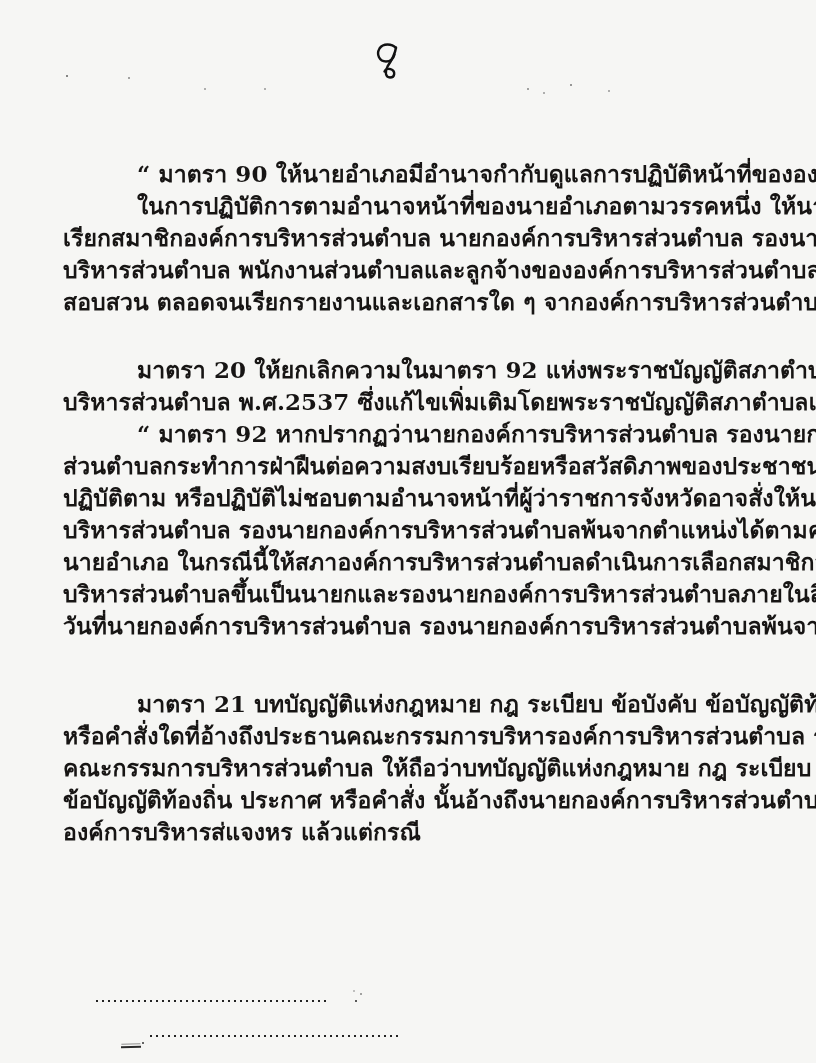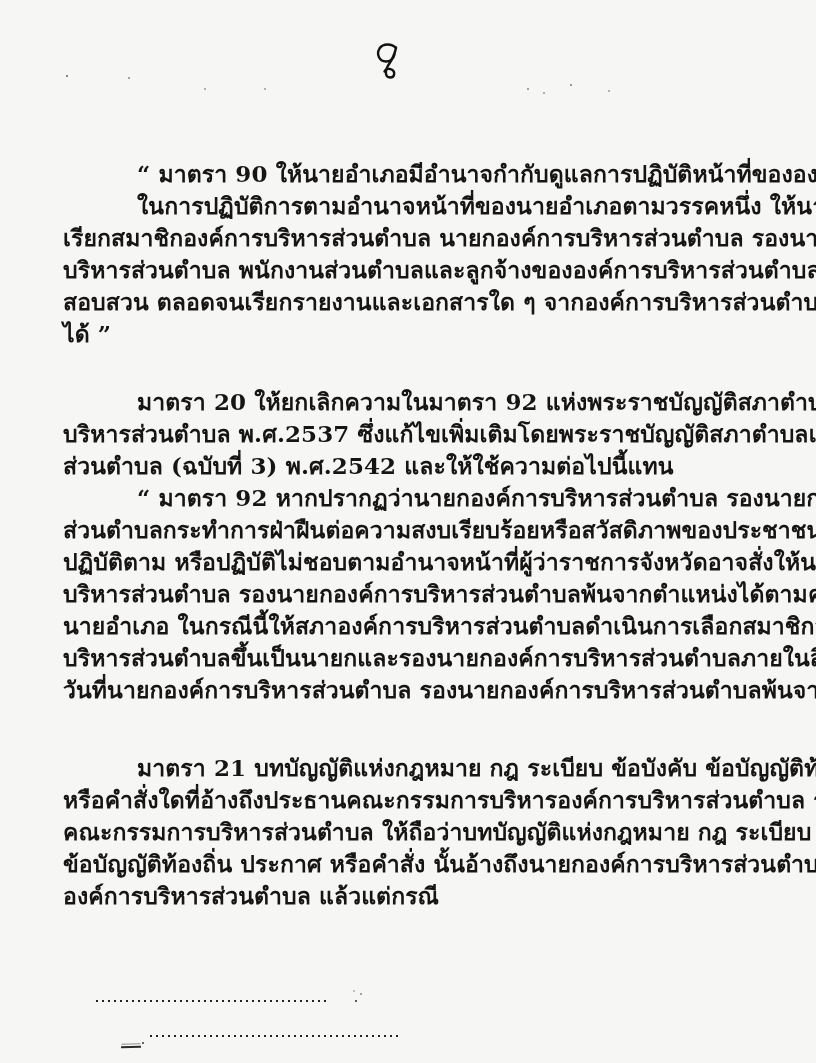--- a/index.html
+++ b/index.html
@@ -78,40 +78,38 @@
     <span class="sr-only">8</span>
   </div>
 
   <div class="doc-body" id="doc-body">
       <div class="para">
         <div class="line indent">“ มาตรา 90 ให้นายอำเภอมีอำนาจกำกับดูแลการปฏิบัติหน้าที่ขององค์การบริหารส่วน</div>
         <div class="line indent">ในการปฏิบัติการตามอำนาจหน้าที่ของนายอำเภอตามวรรคหนึ่ง ให้นายอำเภอมีอำนาจ</div>
         <div class="line">เรียกสมาชิกองค์การบริหารส่วนตำบล นายกองค์การบริหารส่วนตำบล รองนายกองค์การ</div>
         <div class="line">บริหารส่วนตำบล พนักงานส่วนตำบลและลูกจ้างขององค์การบริหารส่วนตำบลมาชี้แจงหรือ</div>
         <div class="line">สอบสวน ตลอดจนเรียกรายงานและเอกสารใด ๆ จากองค์การบริหารส่วนตำบลมาตรวจสอบ</div>
-        <div class="line">ได้ ”</div>
       </div>
       <div class="para gap-1">
         <div class="line indent">มาตรา 20 ให้ยกเลิกความในมาตรา 92 แห่งพระราชบัญญัติสภาตำบลและองค์การ</div>
         <div class="line">บริหารส่วนตำบล พ.ศ.2537 ซึ่งแก้ไขเพิ่มเติมโดยพระราชบัญญัติสภาตำบลและองค์การบริหาร</div>
-        <div class="line">ส่วนตำบล (ฉบับที่ 3) พ.ศ.2542  และให้ใช้ความต่อไปนี้แทน</div>
         <div class="line indent">“ มาตรา 92 หากปรากฏว่านายกองค์การบริหารส่วนตำบล รองนายกองค์การบริหาร</div>
         <div class="line">ส่วนตำบลกระทำการฝ่าฝืนต่อความสงบเรียบร้อยหรือสวัสดิภาพของประชาชน หรือละเลยไม่</div>
         <div class="line">ปฏิบัติตาม หรือปฏิบัติไม่ชอบตามอำนาจหน้าที่ผู้ว่าราชการจังหวัดอาจสั่งให้นายกองค์การ</div>
         <div class="line">บริหารส่วนตำบล รองนายกองค์การบริหารส่วนตำบลพ้นจากตำแหน่งได้ตามคำเสนอแนะของ</div>
         <div class="line">นายอำเภอ  ในกรณีนี้ให้สภาองค์การบริหารส่วนตำบลดำเนินการเลือกสมาชิกสภาองค์การ</div>
         <div class="line">บริหารส่วนตำบลขึ้นเป็นนายกและรองนายกองค์การบริหารส่วนตำบลภายในสิบห้าวันนับแต่</div>
         <div class="line">วันที่นายกองค์การบริหารส่วนตำบล รองนายกองค์การบริหารส่วนตำบลพ้นจากตำแหน่ง ”</div>
       </div>
       <div class="para gap-2">
         <div class="line indent">มาตรา 21 บทบัญญัติแห่งกฎหมาย กฎ ระเบียบ ข้อบังคับ ข้อบัญญัติท้องถิ่น ประกาศ</div>
         <div class="line">หรือคำสั่งใดที่อ้างถึงประธานคณะกรรมการบริหารองค์การบริหารส่วนตำบล รองประธาน</div>
         <div class="line">คณะกรรมการบริหารส่วนตำบล ให้ถือว่าบทบัญญัติแห่งกฎหมาย กฎ ระเบียบ ข้อบังคับ</div>
         <div class="line">ข้อบัญญัติท้องถิ่น ประกาศ หรือคำสั่ง นั้นอ้างถึงนายกองค์การบริหารส่วนตำบล รองนายก</div>
-        <div class="line">องค์การบริหารส่วนตำบล แล้วแต่กรณี</div>
+        <div class="line">องค์การบริหารส่แจงหร แล้วแต่กรณี</div>
       </div>
     </div>
 
   <div class="dotline dotline-1"></div>
   <div class="dotline dotline-2"></div>
 
   <div class="scan-noise"></div>
   <div class="smudge"></div>
 
 </div>

